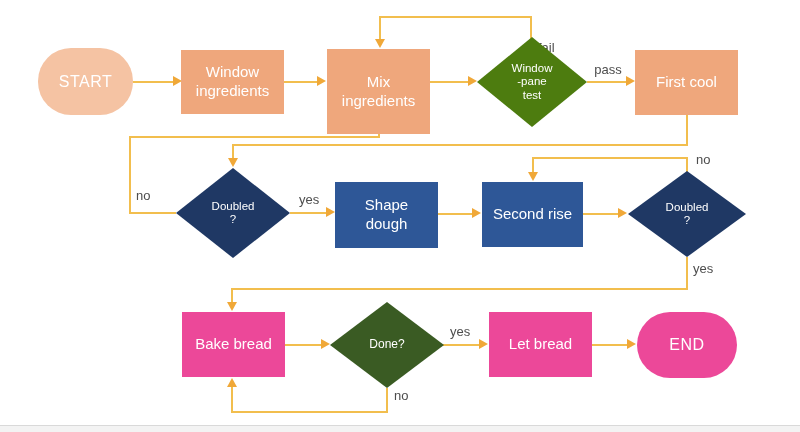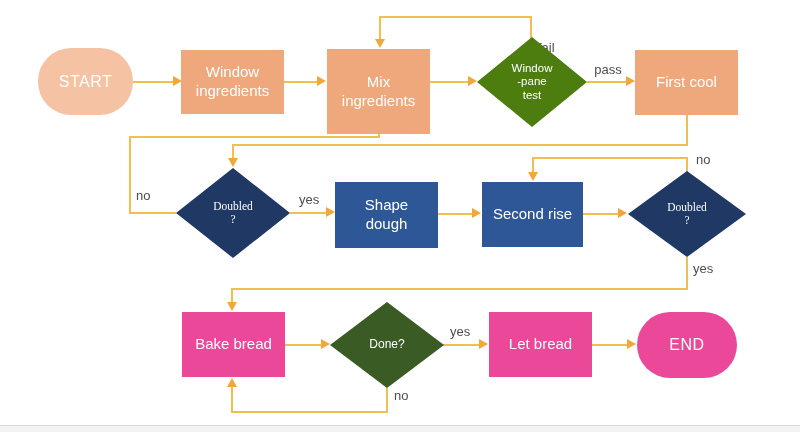--- a/index.html
+++ b/index.html
@@ -10,21 +10,21 @@
   .node{position:absolute;display:flex;align-items:center;justify-content:center;box-sizing:border-box;}
   .nlabel{white-space:pre-line;text-align:center;color:#ffffff;line-height:1.25;}
   .rect .nlabel{font-size:15px;}
   .terminator{border-radius:33px;}
   .terminator .nlabel{font-size:16px;letter-spacing:0.5px;}
   .diamond{clip-path:polygon(50% 0, 100% 50%, 50% 100%, 0 50%);}
   .diamond .nlabel{font-size:11.5px;line-height:1.15;}
   .c-start{background:#F5C3A3;}
   .c-peach{background:#EFA77C;}
   .c-orange{background:#4d7c0f;}
-  .c-navy{background:#1F3864;font-family:Liberation Serif, serif;}
+  .c-navy{background:#1F3864;}
   .c-blue{background:#2E5797;}
   .c-green{background:#ec4899;}
   .c-dkgreen{background:#3A5B23;}
   .h-line,.v-line{position:absolute;background:#F2BE4E;}
   .h-line{height:2px;}
   .v-line{width:2px;}
   .arr{position:absolute;width:0;height:0;}
   .arr-right{border-top:5px solid transparent;border-bottom:5px solid transparent;border-left:9px solid #F0A838;}
   .arr-down{border-left:5px solid transparent;border-right:5px solid transparent;border-top:9px solid #F0A838;}
   .arr-up{border-left:5px solid transparent;border-right:5px solid transparent;border-bottom:9px solid #F0A838;}

